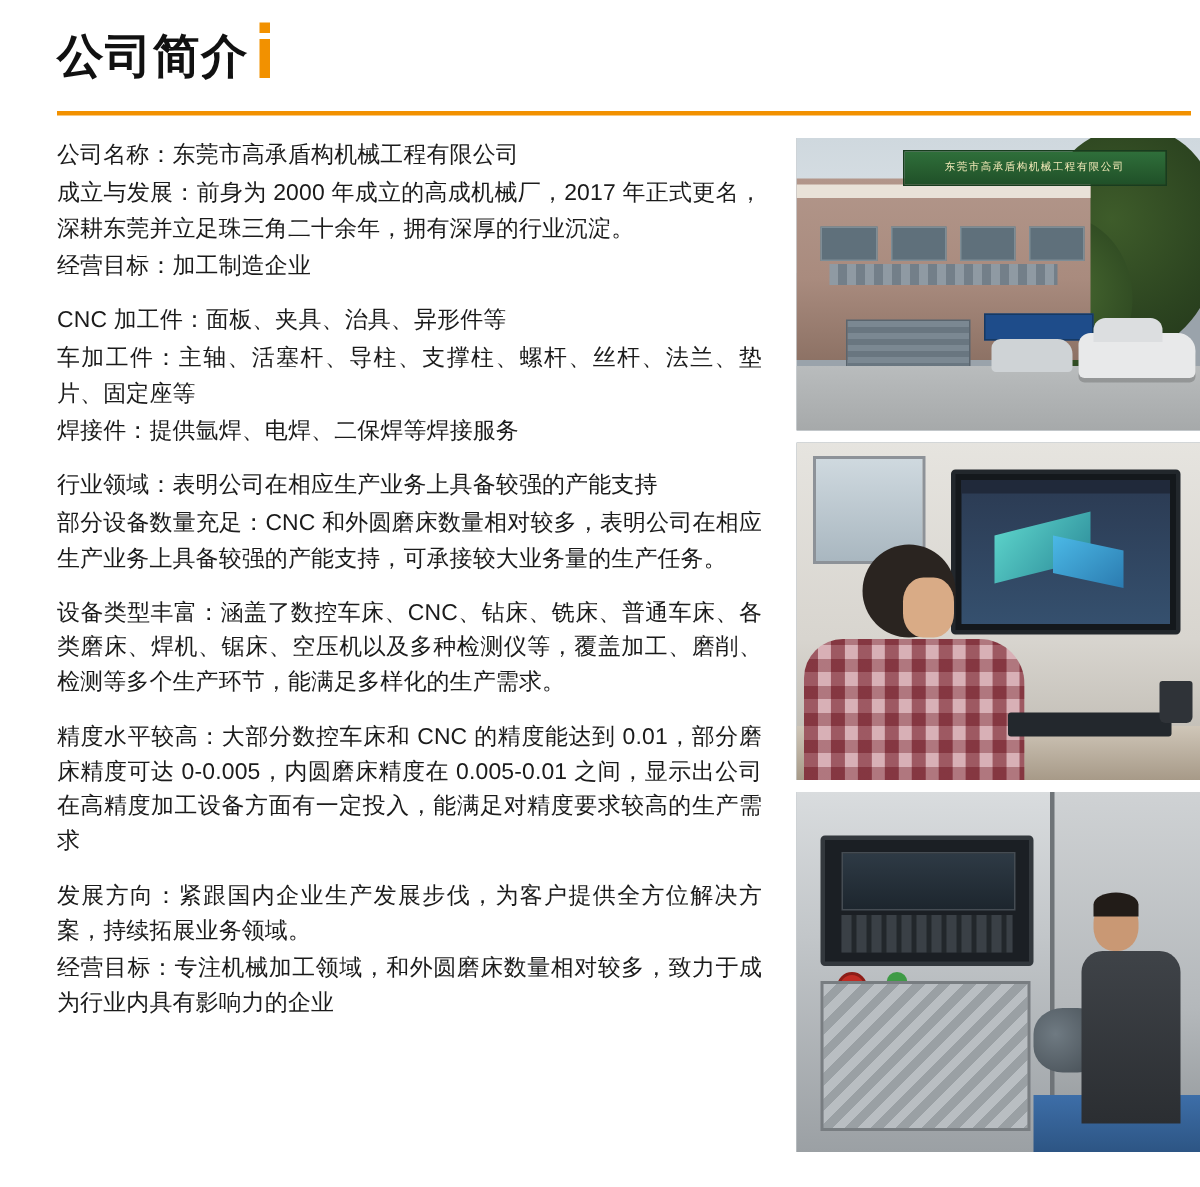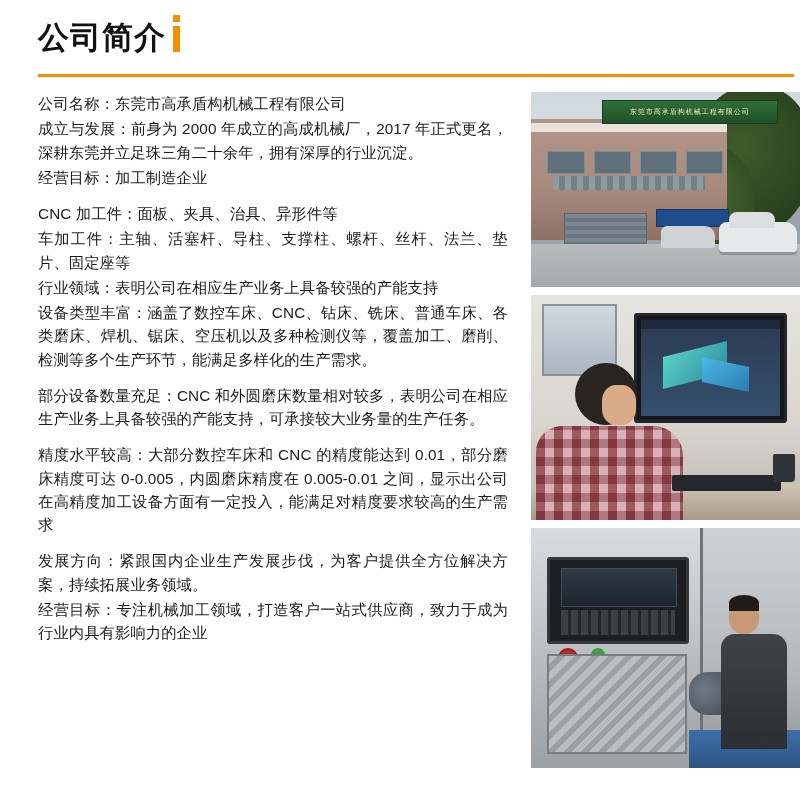--- a/index.html
+++ b/index.html
@@ -341,43 +341,46 @@
 
 
       <p class="para tight">
         <span class="lbl">CNC 加工件：</span><span>面板、夹具、治具、异形件等</span>
       </p>
 
       <p class="para tight">
         <span class="lbl">车加工件：</span><span>主轴、活塞杆、导柱、支撑柱、螺杆、丝杆、法兰、垫片、固定座等</span>
       </p>
 
+      <p class="para group-end">
+        <span class="lbl">焊接件：</span><span>提供氩焊、电焊、二保焊等焊接服务</span>
+      </p>
 
       <p class="para tight">
         <span class="lbl">行业领域：</span><span>表明公司在相应生产业务上具备较强的产能支持</span>
+      </p>
+
+      <p class="para group-end">
+        <span class="lbl">部分设备数量充足：</span><span>CNC 和外圆磨床数量相对较多，表明公司在相应生产业务上具备较强的产能支持，可承接较大业务量的生产任务。</span>
       </p>
 
       <p class="para group-end">
         <span class="lbl">设备类型丰富：</span><span>涵盖了数控车床、CNC、钻床、铣床、普通车床、各类磨床、焊机、锯床、空压机以及多种检测仪等，覆盖加工、磨削、检测等多个生产环节，能满足多样化的生产需求。</span>
       </p>
 
       <p class="para group-end">
-        <span class="lbl">部分设备数量充足：</span><span>CNC 和外圆磨床数量相对较多，表明公司在相应生产业务上具备较强的产能支持，可承接较大业务量的生产任务。</span>
-      </p>
-
-      <p class="para group-end">
         <span class="lbl">精度水平较高：</span><span>大部分数控车床和 CNC 的精度能达到 0.01，部分磨床精度可达 0-0.005，内圆磨床精度在 0.005-0.01 之间，显示出公司在高精度加工设备方面有一定投入，能满足对精度要求较高的生产需求</span>
       </p>
 
       <p class="para tight">
         <span class="lbl">发展方向：</span><span>紧跟国内企业生产发展步伐，为客户提供全方位解决方案，持续拓展业务领域。</span>
       </p>
 
       <p class="para">
-        <span class="lbl">经营目标：</span><span>专注机械加工领域，打造客户一站式供应商，致力于成为行业内具有影响力的企业</span>
+        <span class="lbl">经营目标：</span><span>专注机械加工领域，和外圆磨床数量相对较多，致力于成为行业内具有影响力的企业</span>
       </p>
 
     </div>
 
     <div class="img-col">
 
       <div class="photo photo-1">
         <div class="p1-sky"></div>
         <div class="p1-tree"></div>
         <div class="p1-tree2"></div>

